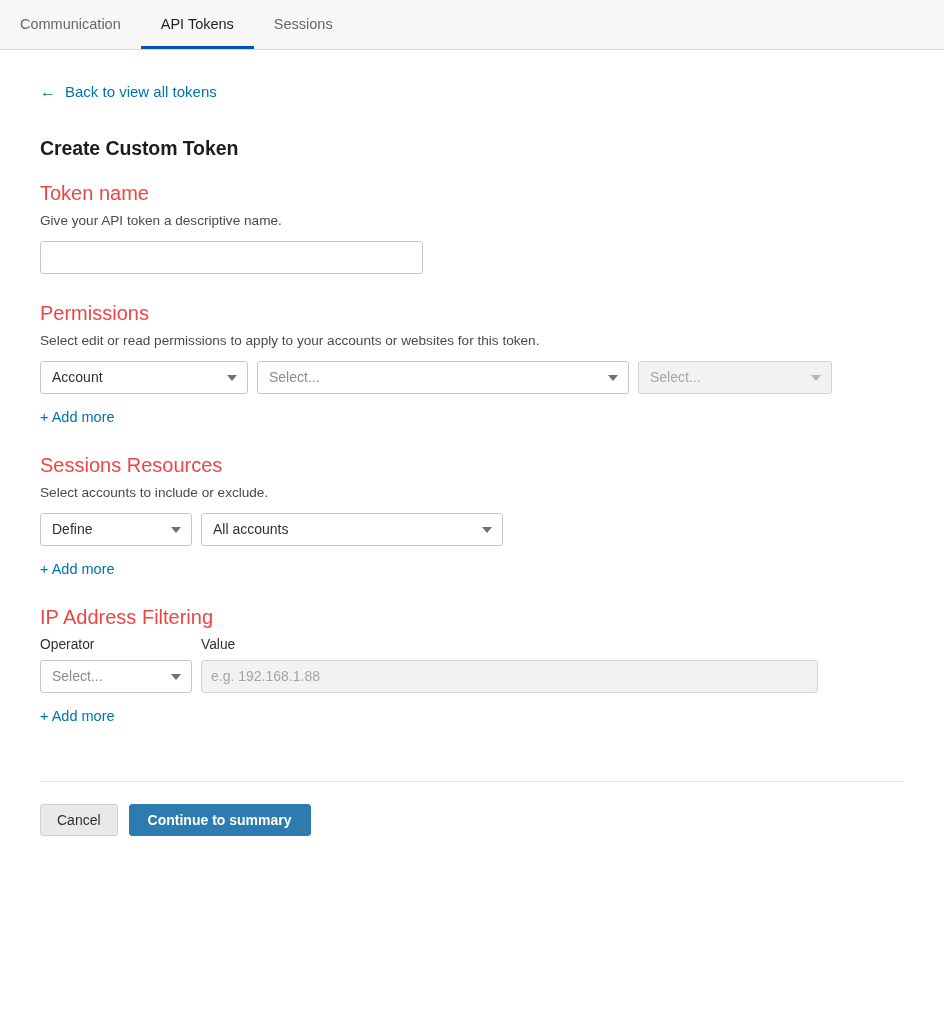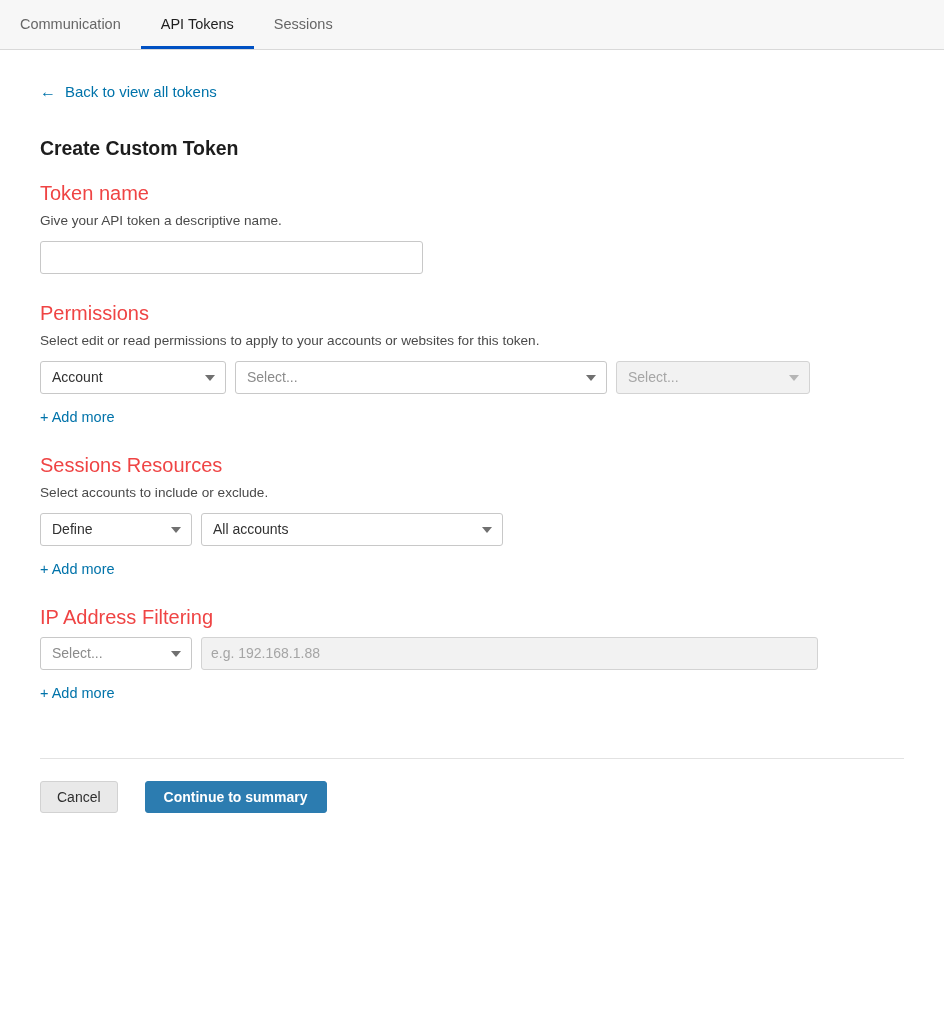--- a/index.html
+++ b/index.html
@@ -124,21 +124,21 @@
   }
   .select.placeholder { color: #8b8b8b; }
   .select.disabled {
     background: #f2f2f2;
     border-color: #d3d3d3;
     color: #a6a6a6;
     cursor: default;
   }
   .select.disabled .caret { border-top-color: #b5b5b5; }
 
-  .w-account   { width: 186px; }
+  .w-account   { width: 208px; }
   .w-select2   { width: 372px; }
   .w-select3   { width: 194px; }
   .w-include   { width: 152px; }
   .w-allacct   { width: 302px; }
   .w-operator  { width: 152px; }
 
   .add-more {
     display: inline-flex;
     align-items: flex-start;
     gap: 5px;
@@ -174,21 +174,21 @@
   }
   .ttl-range .sep { color: #5a5a5a; font-size: 14px; }
 
   .divider {
     border-top: 1px solid #e2e2e2;
     margin-top: 56px;
   }
 
   .actions {
     display: flex;
-    gap: 27px;
+    gap: 11px;
     margin-top: 22px;
     align-items: center;
   }
   .btn {
     height: 32px;
     border-radius: 3px;
     font-size: 14px;
     display: inline-flex;
     align-items: center;
     justify-content: center;
@@ -280,20 +280,24 @@
       </div>
     </div>
     <div class="add-more">
       <span>+ Add more</span>
     </div>
   </div>
 
   
   <div class="section" style="margin-top:28px;">
     <div class="section-label">IP Address Filtering</div>
+    <div class="field-head">
+      <div class="h-operator">Operator</div>
+      <div class="h-value">Value</div>
+    </div>
     <div class="row">
       <div class="select w-operator placeholder">
         <span>Select...</span>
         <span class="caret"></span>
       </div>
       <input class="text-input value-field" type="text" placeholder="e.g. 192.168.1.88" style="">
     </div>
     <div class="add-more">
       <span>+ Add more</span>
     </div>

